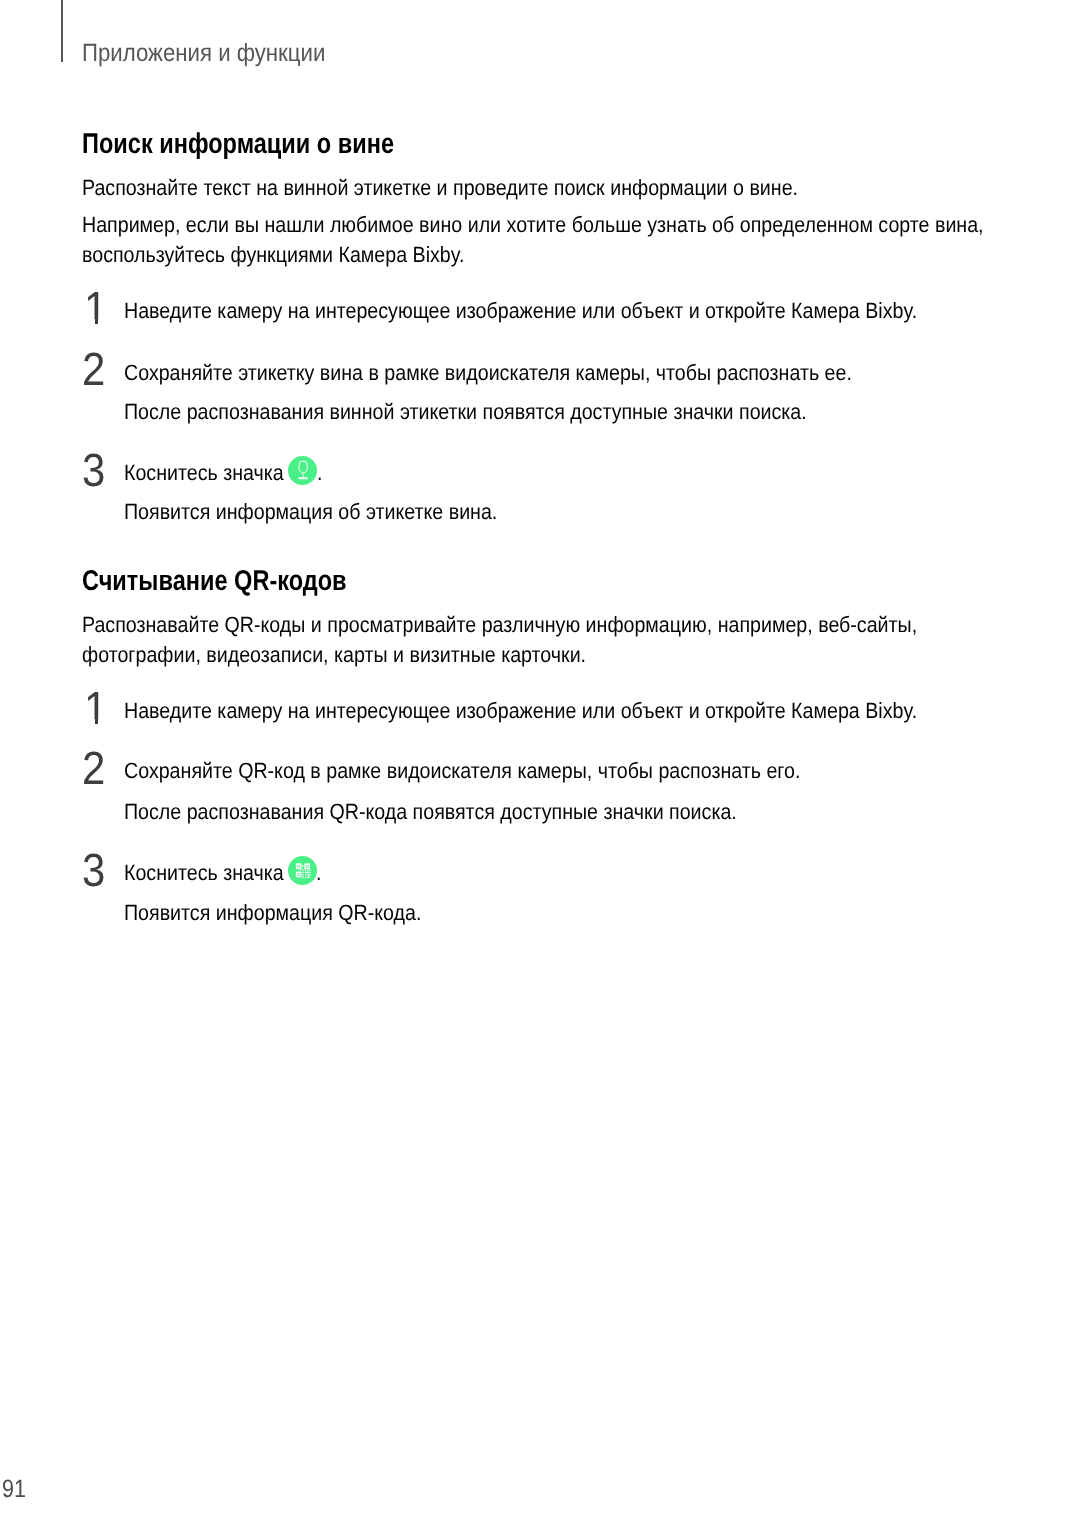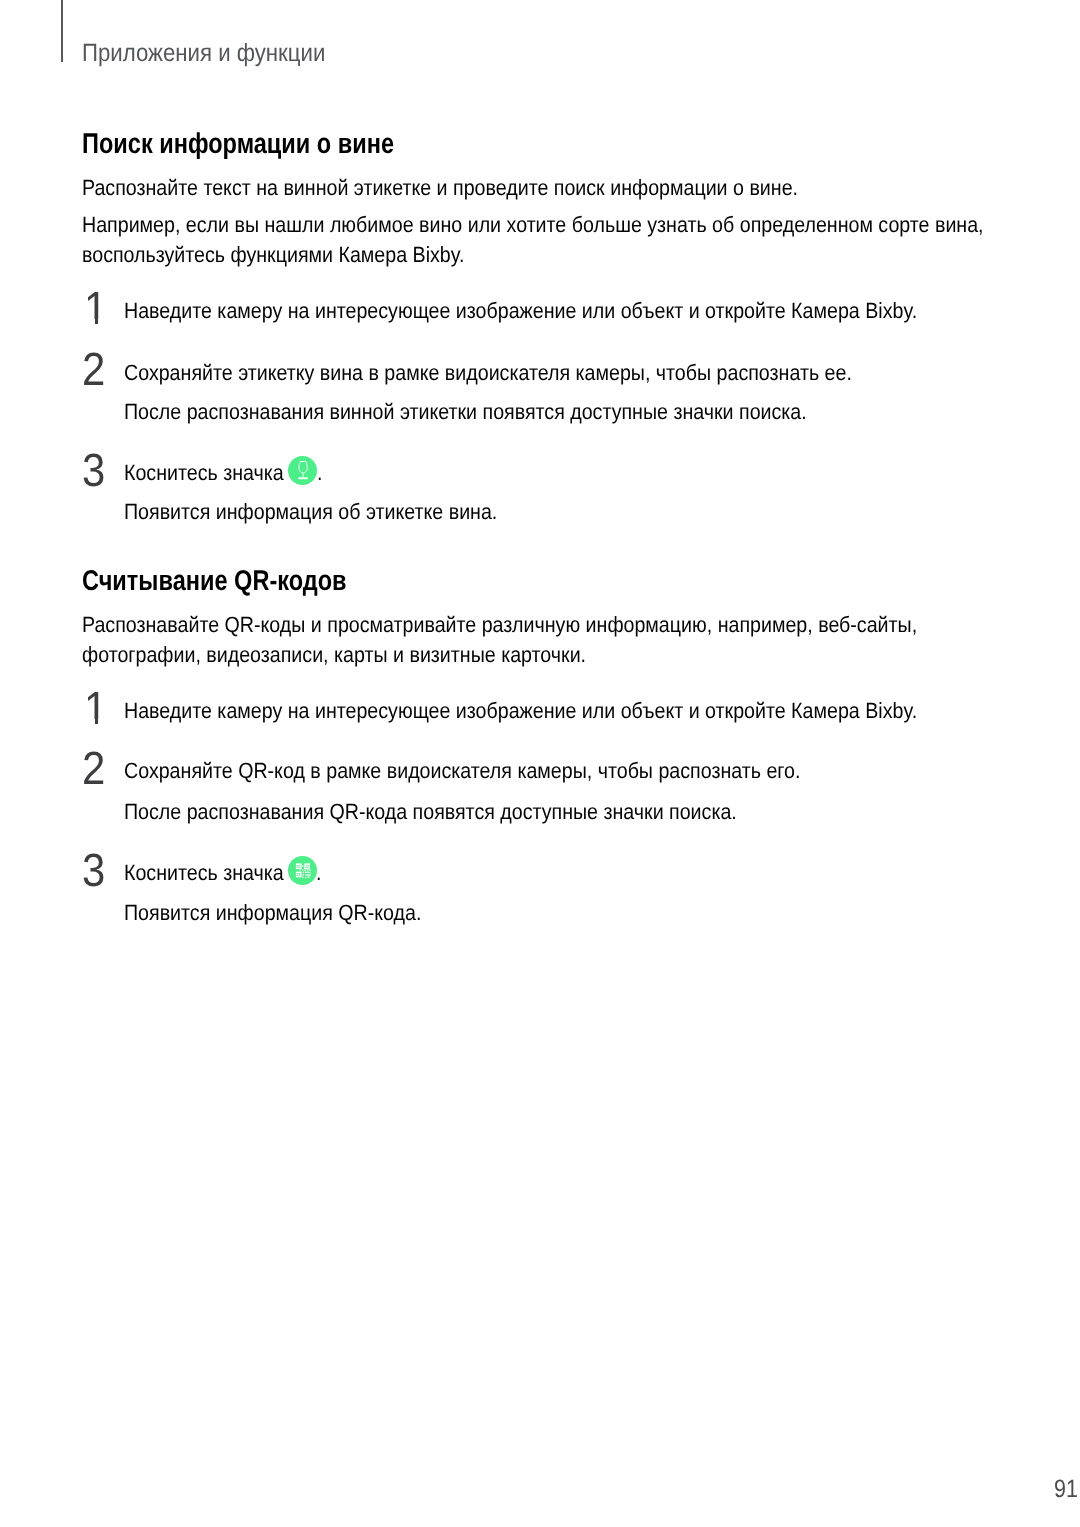--- a/index.html
+++ b/index.html
@@ -98,21 +98,21 @@
     border-radius: 50%;
     background: #4af087;
   }
   .icon-chip svg { position: absolute; left: 0; top: 0; display: block; }
 
   .page-number {
     position: absolute;
     left: 0;
     width: 1080px;
     top: 1476.6px;
-    text-align: right;
+    text-align: left;
     font-size: 25px;
     line-height: 25px;
     color: #4d4d4d;
   }
   .page-number span { display: inline-block; transform: scaleX(0.86); }
 </style>
 </head>
 <body>
 
 <div class="page">

